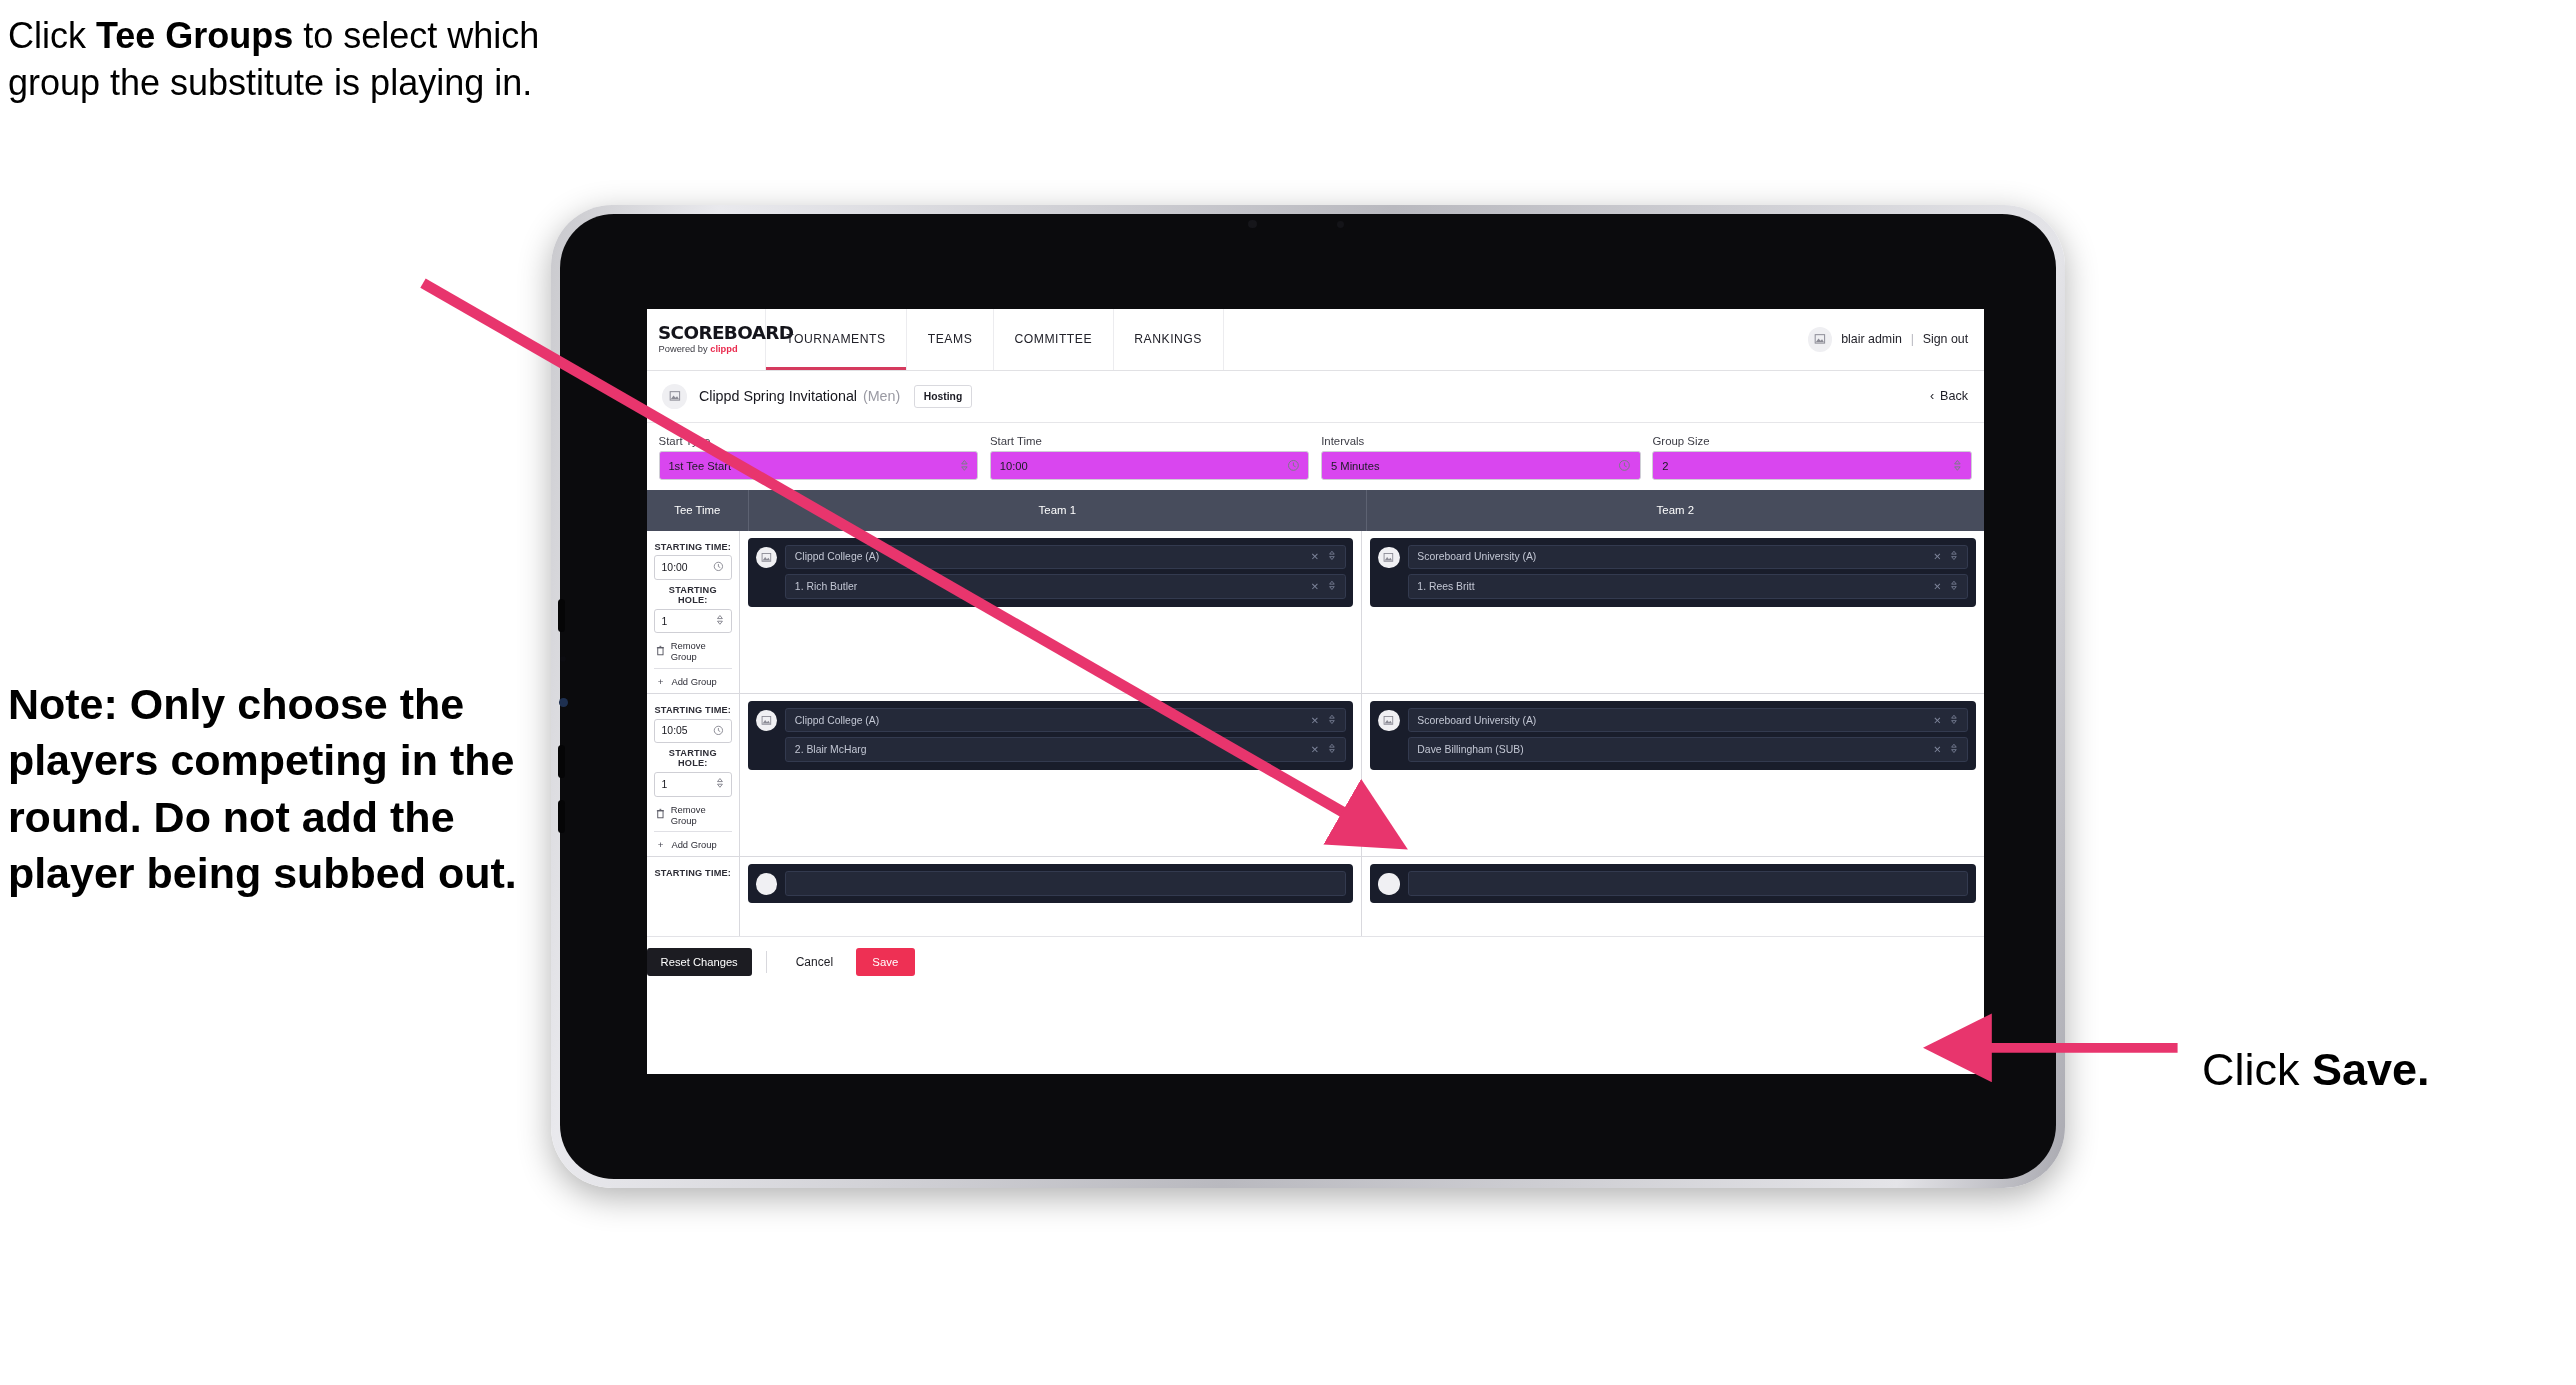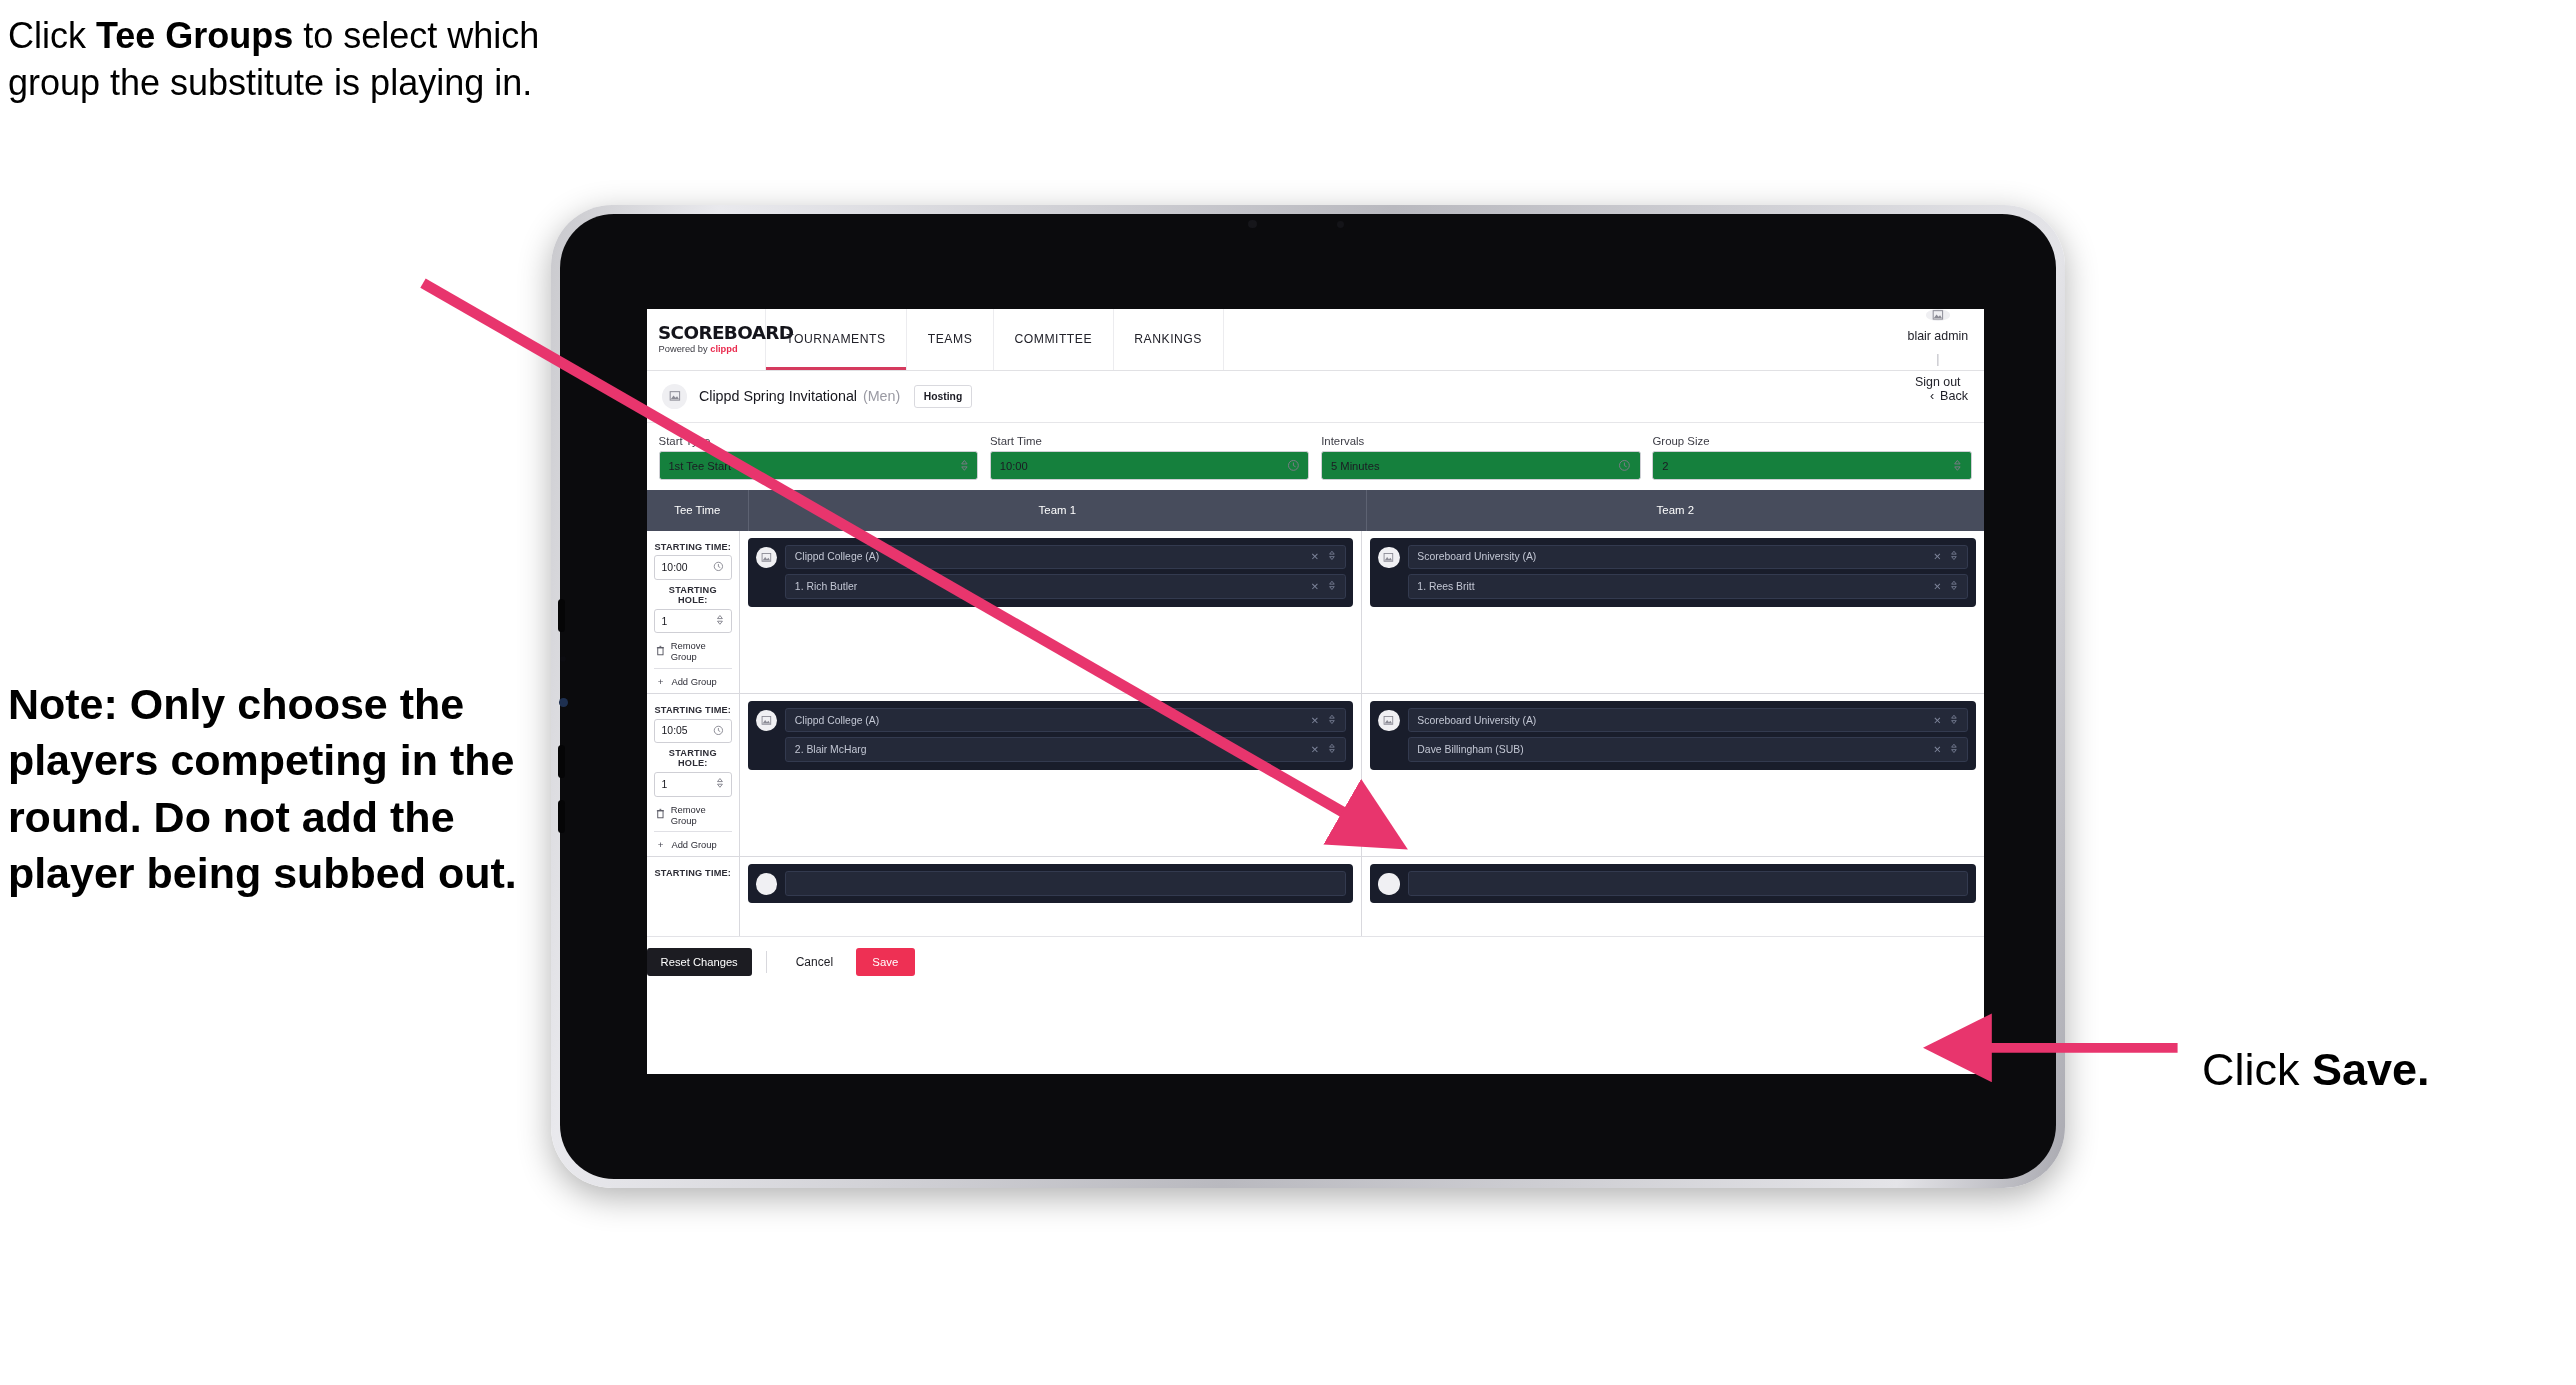--- a/index.html
+++ b/index.html
@@ -39,38 +39,38 @@
 
   
   .navbar{height:61px;background:#fff;border-bottom:1px solid #e1e1e4;display:flex;align-items:stretch;position:relative;}
   .brand{width:106px;display:flex;flex-direction:column;justify-content:center;padding-left:11.8px;border-right:1px solid #ececef;}
   .brand-top{font-family:"DejaVu Sans", sans-serif;font-weight:bold;font-size:18px;letter-spacing:-0.6px;color:#14141b;transform:scaleX(1.02);line-height:1;}
   .brand-sub{font-size:9.3px;color:#3a3a42;margin-top:2.9px;line-height:1;}
   .brand-sub .cl{color:#ea2a4e;font-weight:bold;}
   .navtabs{display:flex;align-items:stretch;}
   .navtab{display:flex;align-items:center;padding:0 20.6px;font-size:12.2px;letter-spacing:0.5px;color:#22222a;border-right:1px solid #ececef;position:relative;cursor:pointer;}
   .navtab.active::after{content:"";position:absolute;left:0;right:0;bottom:0;height:2.9px;background:#d53a5e;}
-  .nav-right{margin-left:auto;display:flex;align-items:center;padding-right:15.7px;gap:8.8px;font-size:12.4px;color:#23232b;flex-direction:column;}
+  .nav-right{margin-left:auto;display:flex;align-items:center;padding-right:15.7px;gap:8.8px;font-size:12.4px;color:#23232b;}
   .avatar{width:24.6px;height:24.6px;border-radius:50%;background:#efeff2;display:flex;align-items:center;justify-content:center;}
   .divider-v{color:#b9b9c0;}
   .signout{cursor:pointer;}
 
   
   .subhead{height:51px;display:flex;align-items:center;padding:0 15.7px;border-bottom:1px solid #e6e6e9;background:#fff;}
   .sub-av{width:24.6px;height:24.6px;border-radius:50%;background:#efeff2;display:flex;align-items:center;justify-content:center;margin-right:11.8px;}
   .sub-title{font-size:14.3px;color:#16161d;}
   .sub-gender{font-size:14.3px;color:#9a9aa3;margin-left:5.9px;}
   .chip-host{margin-left:13.8px;border:1px solid #d9d9de;border-radius:2.9px;padding:4.9px 8.8px;font-size:10.3px;font-weight:bold;color:#1b1b23;background:#fff;}
   .back{margin-left:auto;font-size:12.6px;color:#1d1d25;display:flex;align-items:center;gap:5.9px;cursor:pointer;}
 
   
   .filters{display:flex;gap:11.8px;padding:11.8px 11.8px 9.8px 11.8px;background:#fff;}
   .fld{flex:1;}
   .fld-label{font-size:11.4px;color:#3c3c45;margin-bottom:4.9px;}
-  .fld-box{height:26.5px;border:1px solid #cfcfd5;border-radius:2.9px;background:#15803d;display:flex;align-items:center;padding:0 8.8px;font-size:11.2px;color:#1b1b23;}
+  .fld-box{height:26.5px;border:1px solid #cfcfd5;border-radius:2.9px;background:#d946ef;display:flex;align-items:center;padding:0 8.8px;font-size:11.2px;color:#1b1b23;}
   .fld-box .val{flex:1;}
   .fld-ic{color:#6d6d78;font-size:10.8px;display:flex;align-items:center;}
 
   
   .thead{display:flex;background:#474c5c;color:#fff;height:41px;align-items:stretch;}
   .th{display:flex;align-items:center;justify-content:center;font-size:11.4px;}
   .th.tee{width:101px;border-right:1px solid #5d6272;}
   .th.t1{flex:1;border-right:1px solid #5d6272;}
   .th.t2{flex:1;}
 

